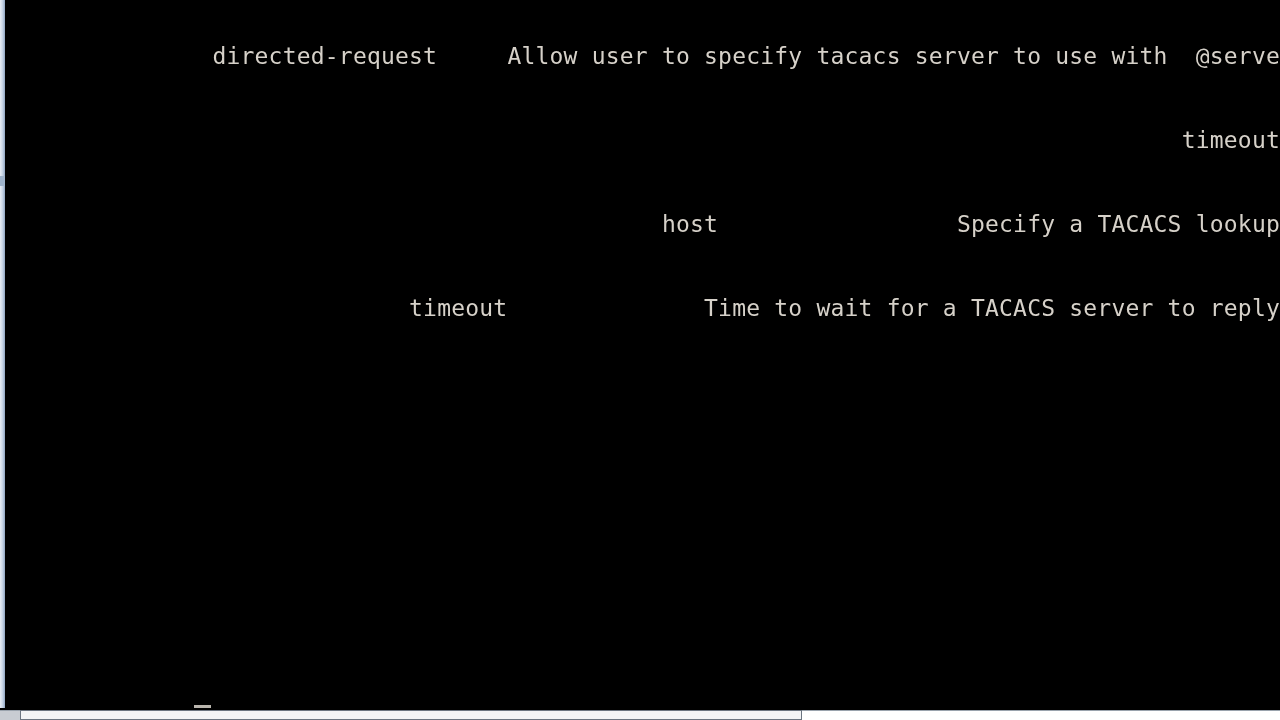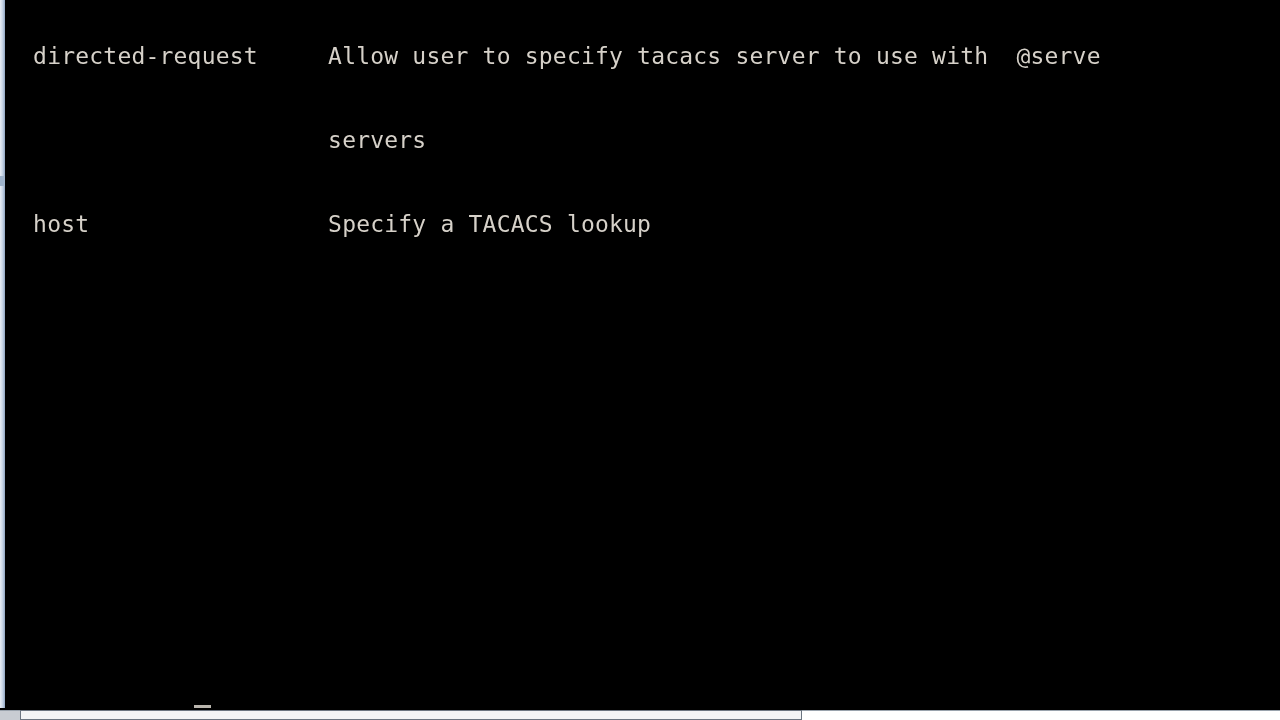--- a/index.html
+++ b/index.html
@@ -64,20 +64,21 @@
     font-size: 23px;
     line-height: 28px;
     letter-spacing: 0.2px;
     -webkit-font-smoothing: antialiased;
   }
 
   .line {
     height: 28px;
     white-space: pre;
     color: #d6d1c9;
+    text-align: right;
   }
   .line.blank { color: transparent; }
 
   
   .caret {
     position: absolute;
     left: 194px;
     top: 705px;
     width: 17px;
     height: 10px;
@@ -126,22 +127,23 @@
 
 <div id="app">
 
   <div class="left-gutter">
     <div class="left-gutter-notch"></div>
   </div>
 
   <div class="term">
     <div class="term-lines">
       <div class="line">  directed-request     Allow user to specify tacacs server to use with  @serve</div>
-      <div class="line">                       servers</div>
+      <div class="line">                       timeout</div>
       <div class="line">  host                 Specify a TACACS lookup</div>
+      <div class="line">  timeout              Time to wait for a TACACS server to reply</div>
       <div class="line blank"></div>
       
       
       
       
       
       
       
       
       

